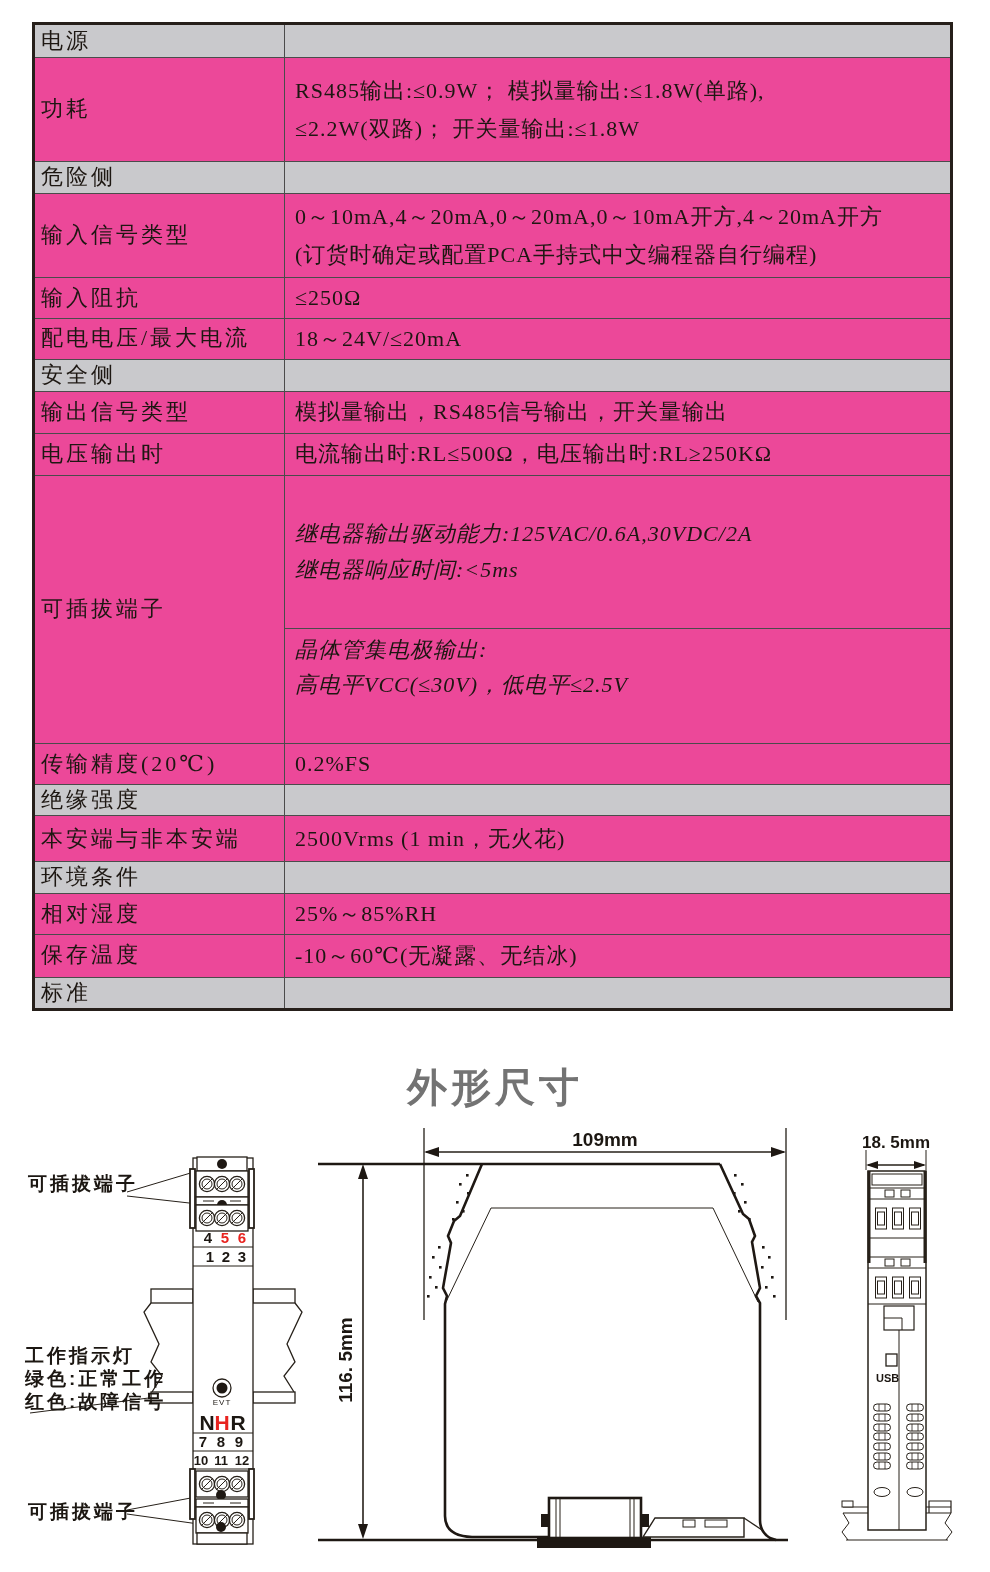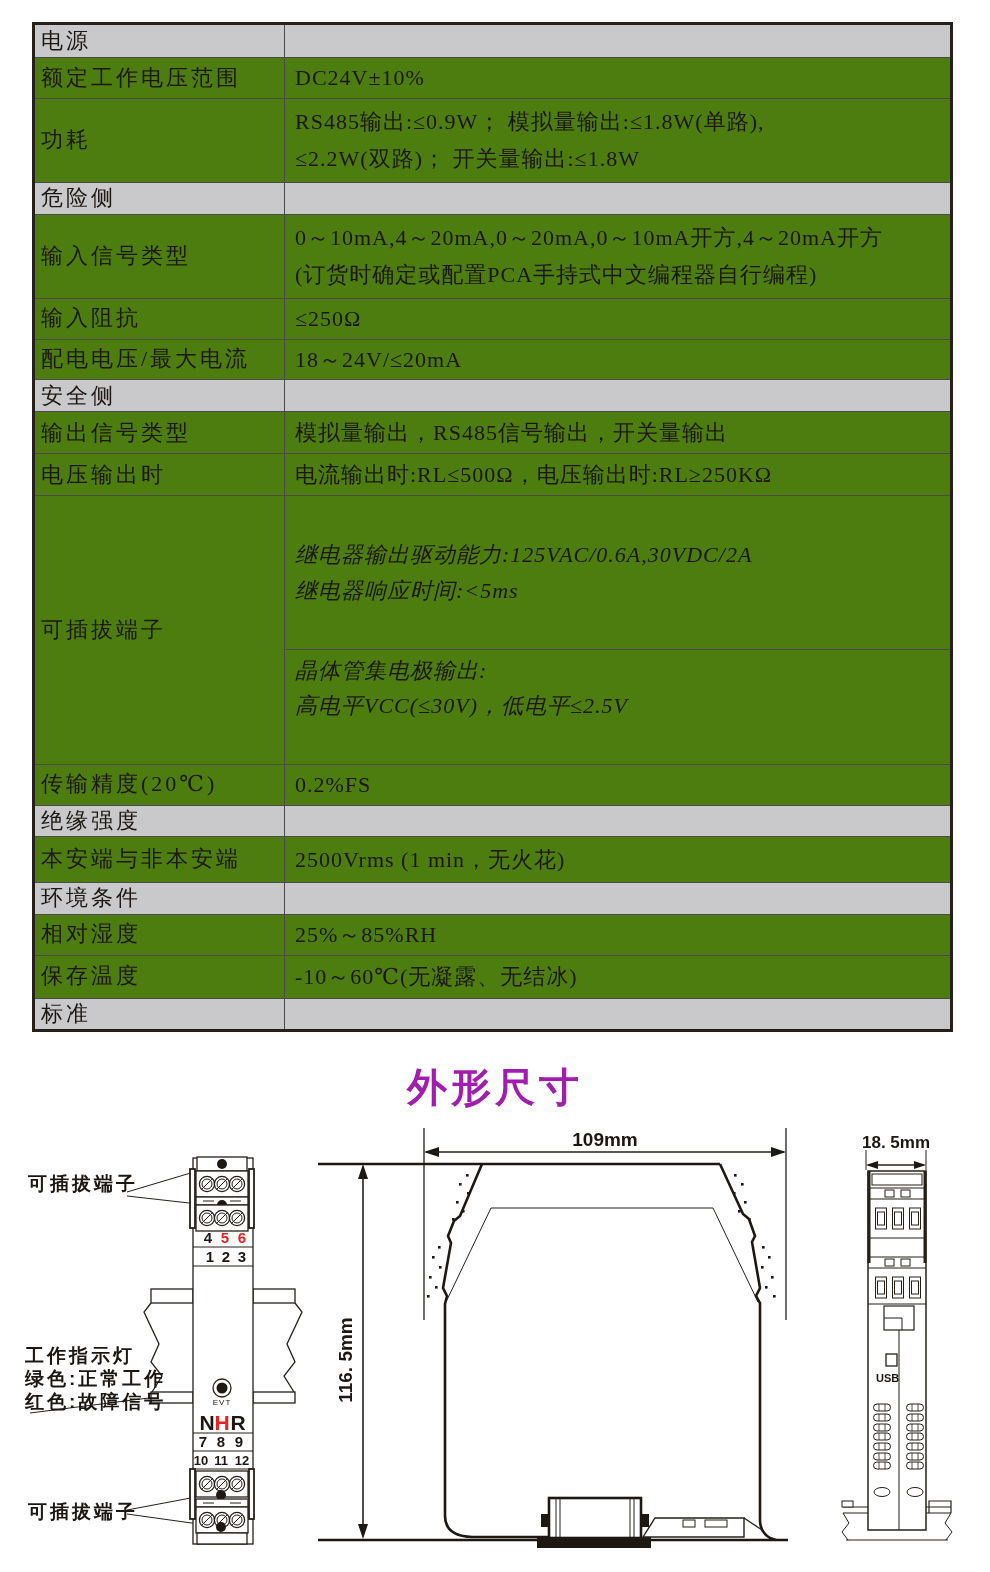--- a/index.html
+++ b/index.html
@@ -1,32 +1,32 @@
 <!DOCTYPE html>
 <html><head>
 <meta charset="utf-8">
 <style>
   html,body{margin:0;padding:0;background:#fff;}
   body{width:990px;height:1572px;position:relative;font-family:"Liberation Serif","DejaVu Serif",serif;color:#1d1712;}
   .page{position:absolute;inset:0;}
 
   
   table.spec{position:absolute;left:32px;top:22px;width:921px;border-collapse:collapse;table-layout:fixed;
-    border:3px solid #261f1a;background:#4d7c0f;}
+    border:3px solid #261f1a;background:#ec4899;}
   table.spec td{border:1px solid #4b4b4b;vertical-align:middle;overflow:hidden;}
   td.lbl{width:241px;font-size:22px;letter-spacing:3px;padding:1px 2px 1px 6px;line-height:1.3;}
   td.val{font-size:22px;letter-spacing:1px;padding:1px 4px 1px 10px;white-space:pre-line;line-height:1.72;}
   tr.sec td{background:#c9c9cc;}
   td.val.grp{padding:0;}
   .grp .sub{padding:3px 4px 3px 10px;white-space:pre-line;line-height:1.6;font-style:italic;}
   .grp .sub + .sub{border-top:1px solid #4b4b4b;}
 
   
   .dim-title{position:absolute;left:0;top:1060px;width:100%;text-align:center;
-    font-family:Liberation Sans, sans-serif;font-weight:bold;font-size:40px;letter-spacing:4px;color:#a21caf;}
+    font-family:Liberation Sans, sans-serif;font-weight:bold;font-size:40px;letter-spacing:4px;color:#737373;}
   svg.drawing{position:absolute;left:0;top:1115px;}
 
   .ln{stroke:#262019;fill:none;stroke-width:1.3px;}
   .ln-thin{stroke:#262019;fill:none;stroke-width:1px;}
   .ln-thk{stroke:#1e1813;fill:none;stroke-width:2.6px;}
   .fw{fill:#fff;}
   .fb{fill:#1e1813;stroke:none;}
   .arrow{fill:#1e1813;stroke:none;}
   text{fill:#1c1712;}
   .cjk-lab{font-family:"Liberation Sans","DejaVu Sans",sans-serif;font-weight:bold;font-size:19px;letter-spacing:3px;}
@@ -43,25 +43,21 @@
 <body>
 
 <div class="page">
 
   <table class="spec">
     <tbody>
       <tr class="sec" style="height:34px">
         <td class="lbl">电源</td>
         <td class="val"></td>
       </tr>
-      <tr style="height:40px">
-        <td class="lbl">额定工作电压范围</td>
-        <td class="val">DC24V±10%</td>
-      </tr>
-      <tr style="height:84px">
+      <tr style="height:104px">
         <td class="lbl">功耗</td>
         <td class="val">RS485输出:≤0.9W； 模拟量输出:≤1.8W(单路),
 ≤2.2W(双路)； 开关量输出:≤1.8W</td>
       </tr>
       <tr class="sec" style="height:32px">
         <td class="lbl">危险侧</td>
         <td class="val"></td>
       </tr>
       <tr style="height:84px">
         <td class="lbl">输入信号类型</td>

